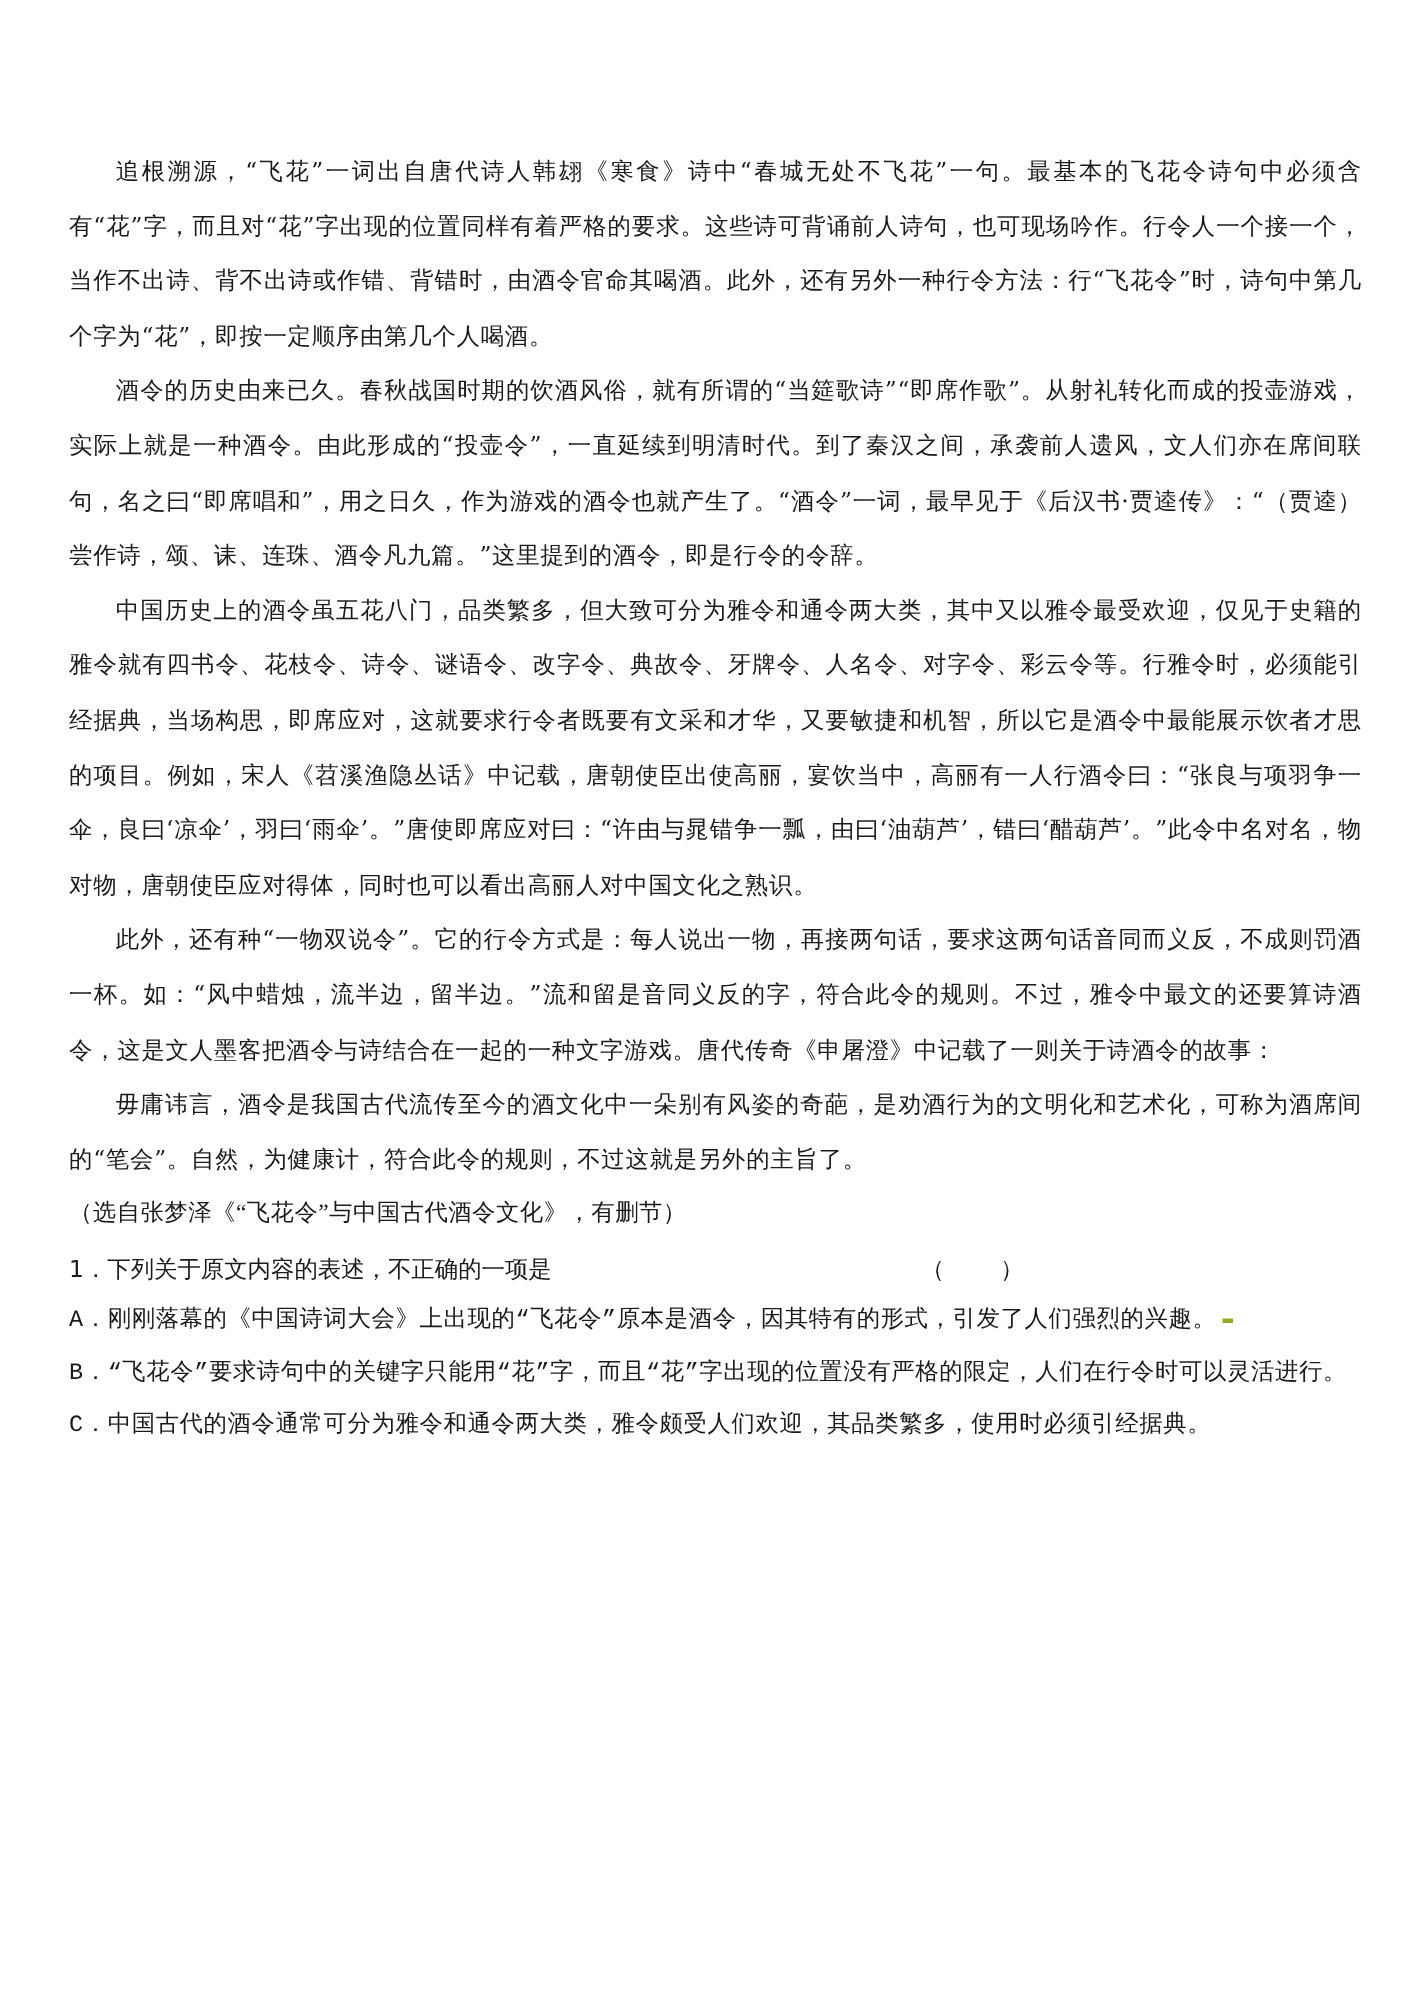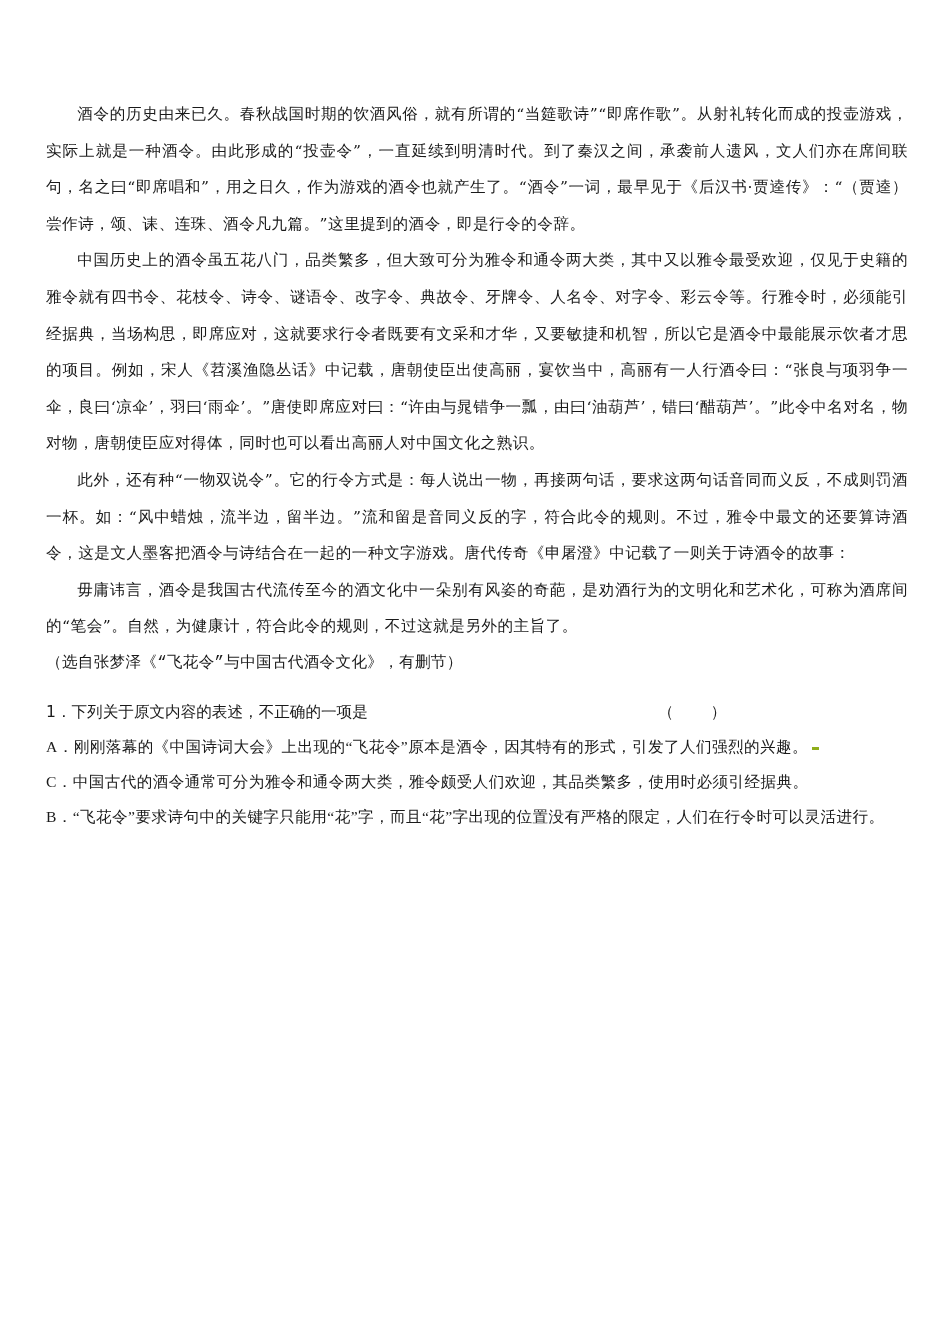--- a/index.html
+++ b/index.html
@@ -26,73 +26,73 @@
       font-size: 15.6px;
       line-height: 36.6px;
       text-indent: 2em;
       text-align: justify;
       letter-spacing: 0.5px;
     }
     .para.story {
       margin-top: 0;
     }
     .source {
-      margin: 2px 0 16px 0;
+      margin: 2px 0 4px 0;
       font-size: 15.6px;
       line-height: 32px;
       letter-spacing: 0.3px;
-      font-family: Liberation Mono, monospace;
+      font-family: Liberation Serif, serif;
     }
     .question {
       margin: 0;
       font-size: 15.6px;
       line-height: 34px;
       font-family: "DejaVu Sans", "Liberation Sans", sans-serif;
       display: flex;
-      gap: 44px;
     }
     .question .stem { width: 568px; }
     .question .bracket { letter-spacing: 2px; }
     .option {
       margin: 0;
       font-size: 15.6px;
       line-height: 35px;
-      font-family: Liberation Serif, serif;
+      font-family: Liberation Mono, monospace;
       text-align: justify;
       letter-spacing: 0.4px;
     }
     .mark {
       display: inline-block;
       width: 7px;
       height: 3px;
       background: #8fae1b;
       margin-left: 4px;
       vertical-align: middle;
     }
   </style>
 </head>
 <body>
 
 <div class="page">
 
+  <p class="para">追根溯源，“飞花”一词出自唐代诗人韩翃《寒食》诗中“春城无处不飞花”一句。最基本的飞花令诗句中必须含有“花”字，而且对“花”字出现的位置同样有着严格的要求。这些诗可背诵前人诗句，也可现场吟作。行令人一个接一个，当作不出诗、背不出诗或作错、背错时，由酒令官命其喝酒。此外，还有另外一种行令方法：行“飞花令”时，诗句中第几个字为“花”，即按一定顺序由第几个人喝酒。</p>
   <p class="para">酒令的历史由来已久。春秋战国时期的饮酒风俗，就有所谓的“当筵歌诗”“即席作歌”。从射礼转化而成的投壶游戏，实际上就是一种酒令。由此形成的“投壶令”，一直延续到明清时代。到了秦汉之间，承袭前人遗风，文人们亦在席间联句，名之曰“即席唱和”，用之日久，作为游戏的酒令也就产生了。“酒令”一词，最早见于《后汉书·贾逵传》：“（贾逵）尝作诗，颂、诔、连珠、酒令凡九篇。”这里提到的酒令，即是行令的令辞。</p>
   <p class="para">中国历史上的酒令虽五花八门，品类繁多，但大致可分为雅令和通令两大类，其中又以雅令最受欢迎，仅见于史籍的雅令就有四书令、花枝令、诗令、谜语令、改字令、典故令、牙牌令、人名令、对字令、彩云令等。行雅令时，必须能引经据典，当场构思，即席应对，这就要求行令者既要有文采和才华，又要敏捷和机智，所以它是酒令中最能展示饮者才思的项目。例如，宋人《苕溪渔隐丛话》中记载，唐朝使臣出使高丽，宴饮当中，高丽有一人行酒令曰：“张良与项羽争一伞，良曰‘凉伞’，羽曰‘雨伞’。”唐使即席应对曰：“许由与晁错争一瓢，由曰‘油葫芦’，错曰‘醋葫芦’。”此令中名对名，物对物，唐朝使臣应对得体，同时也可以看出高丽人对中国文化之熟识。</p>
   <p class="para">此外，还有种“一物双说令”。它的行令方式是：每人说出一物，再接两句话，要求这两句话音同而义反，不成则罚酒一杯。如：“风中蜡烛，流半边，留半边。”流和留是音同义反的字，符合此令的规则。不过，雅令中最文的还要算诗酒令，这是文人墨客把酒令与诗结合在一起的一种文字游戏。唐代传奇《申屠澄》中记载了一则关于诗酒令的故事：</p>
   <p class="para">毋庸讳言，酒令是我国古代流传至今的酒文化中一朵别有风姿的奇葩，是劝酒行为的文明化和艺术化，可称为酒席间的“笔会”。自然，为健康计，符合此令的规则，不过这就是另外的主旨了。</p>
 
   <p class="source">（选自张梦泽《“飞花令”与中国古代酒令文化》，有删节）</p>
 
   <div class="question">
     <span class="stem">1．下列关于原文内容的表述，不正确的一项是</span>
     <span class="bracket">（　　）</span>
   </div>
 
   <p class="option">
     <span>A．</span><span>刚刚落幕的《中国诗词大会》上出现的“飞花令”原本是酒令，因其特有的形式，引发了人们强烈的兴趣。</span><span class="mark"></span>
   </p>
   <p class="option">
-    <span>C．</span><span>中国古代的酒令通常可分为雅令和通令两大类，雅令颇受人们欢迎，其品类繁多，使用时必须引经据典。</span>
+    <span>B．</span><span>“飞花令”要求诗句中的关键字只能用“花”字，而且“花”字出现的位置没有严格的限定，人们在行令时可以灵活进行。</span>
   </p>
   <p class="option">
-    <span>B．</span><span>“飞花令”要求诗句中的关键字只能用“花”字，而且“花”字出现的位置没有严格的限定，人们在行令时可以灵活进行。</span>
+    <span>C．</span><span>中国古代的酒令通常可分为雅令和通令两大类，雅令颇受人们欢迎，其品类繁多，使用时必须引经据典。</span>
   </p>
 
 </div>
 
 </body></html>

